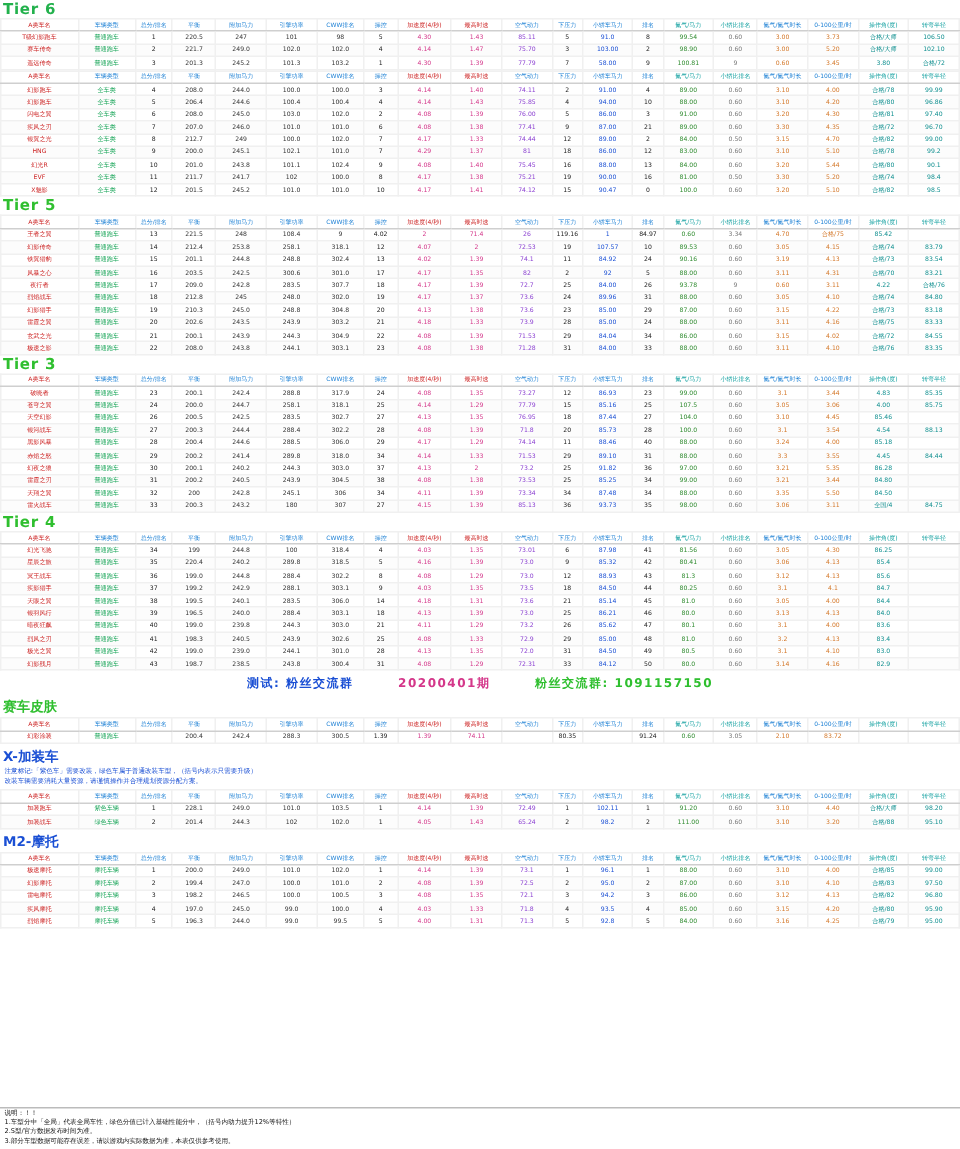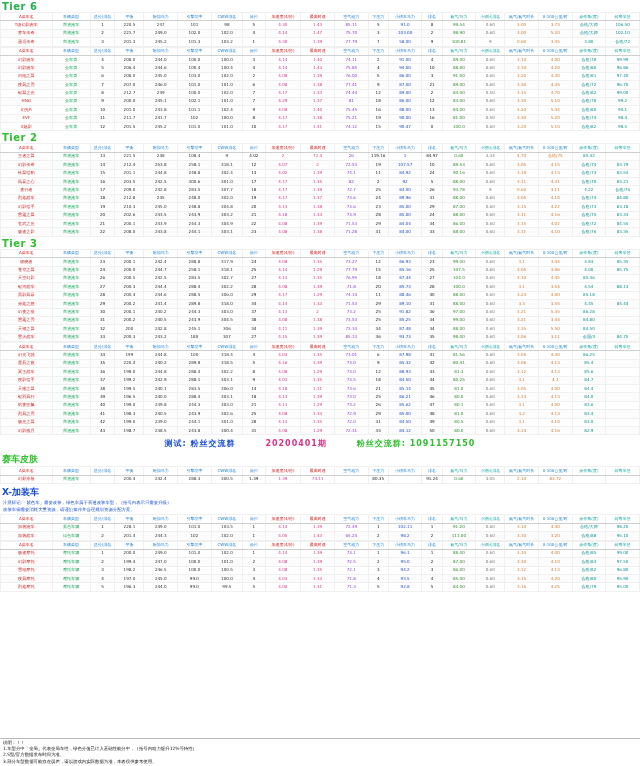--- a/index.html
+++ b/index.html
@@ -444,21 +444,21 @@
             <td class="rank">0</td>
             <td class="green">100.0</td>
             <td class="gray">0.60</td>
             <td class="orange">3.20</td>
             <td class="orange">5.10</td>
             <td class="teal">合格/82</td>
             <td class="teal">98.5</td>
           </tr>
         </tbody>
       </table>
-      <div class="tier-title">Tier 2</div>
+      <div class="tier-title">Tier 5</div>
       <table>
         <colgroup>
           <col style="width: 46px;">
           <col style="width: 34px;">
           <col style="width: 22px;">
           <col style="width: 26px;">
           <col style="width: 30px;">
           <col style="width: 30px;">
           <col style="width: 28px;">
           <col style="width: 20px;">
@@ -986,20 +986,21 @@
             <td class="rank">35</td>
             <td class="green">98.00</td>
             <td class="gray">0.60</td>
             <td class="orange">3.06</td>
             <td class="orange">3.11</td>
             <td class="teal">全国/4</td>
             <td class="teal">84.75</td>
           </tr>
         </tbody>
       </table>
+      <div class="tier-title">Tier 4</div>
       <table>
         <colgroup>
           <col style="width: 46px;">
           <col style="width: 34px;">
           <col style="width: 22px;">
           <col style="width: 26px;">
           <col style="width: 30px;">
           <col style="width: 30px;">
           <col style="width: 28px;">
           <col style="width: 20px;">
@@ -1435,20 +1436,21 @@
             <td class="rank">2</td>
             <td class="green">111.00</td>
             <td class="gray">0.60</td>
             <td class="orange">3.10</td>
             <td class="orange">3.20</td>
             <td class="teal">合格/88</td>
             <td class="teal">95.10</td>
           </tr>
         </tbody>
       </table>
+      <div class="sec-title" style="color: rgb(26, 79, 212);">M2-摩托</div>
       <table>
         <colgroup>
           <col style="width: 46px;">
           <col style="width: 34px;">
           <col style="width: 22px;">
           <col style="width: 26px;">
           <col style="width: 30px;">
           <col style="width: 30px;">
           <col style="width: 28px;">
           <col style="width: 20px;">

